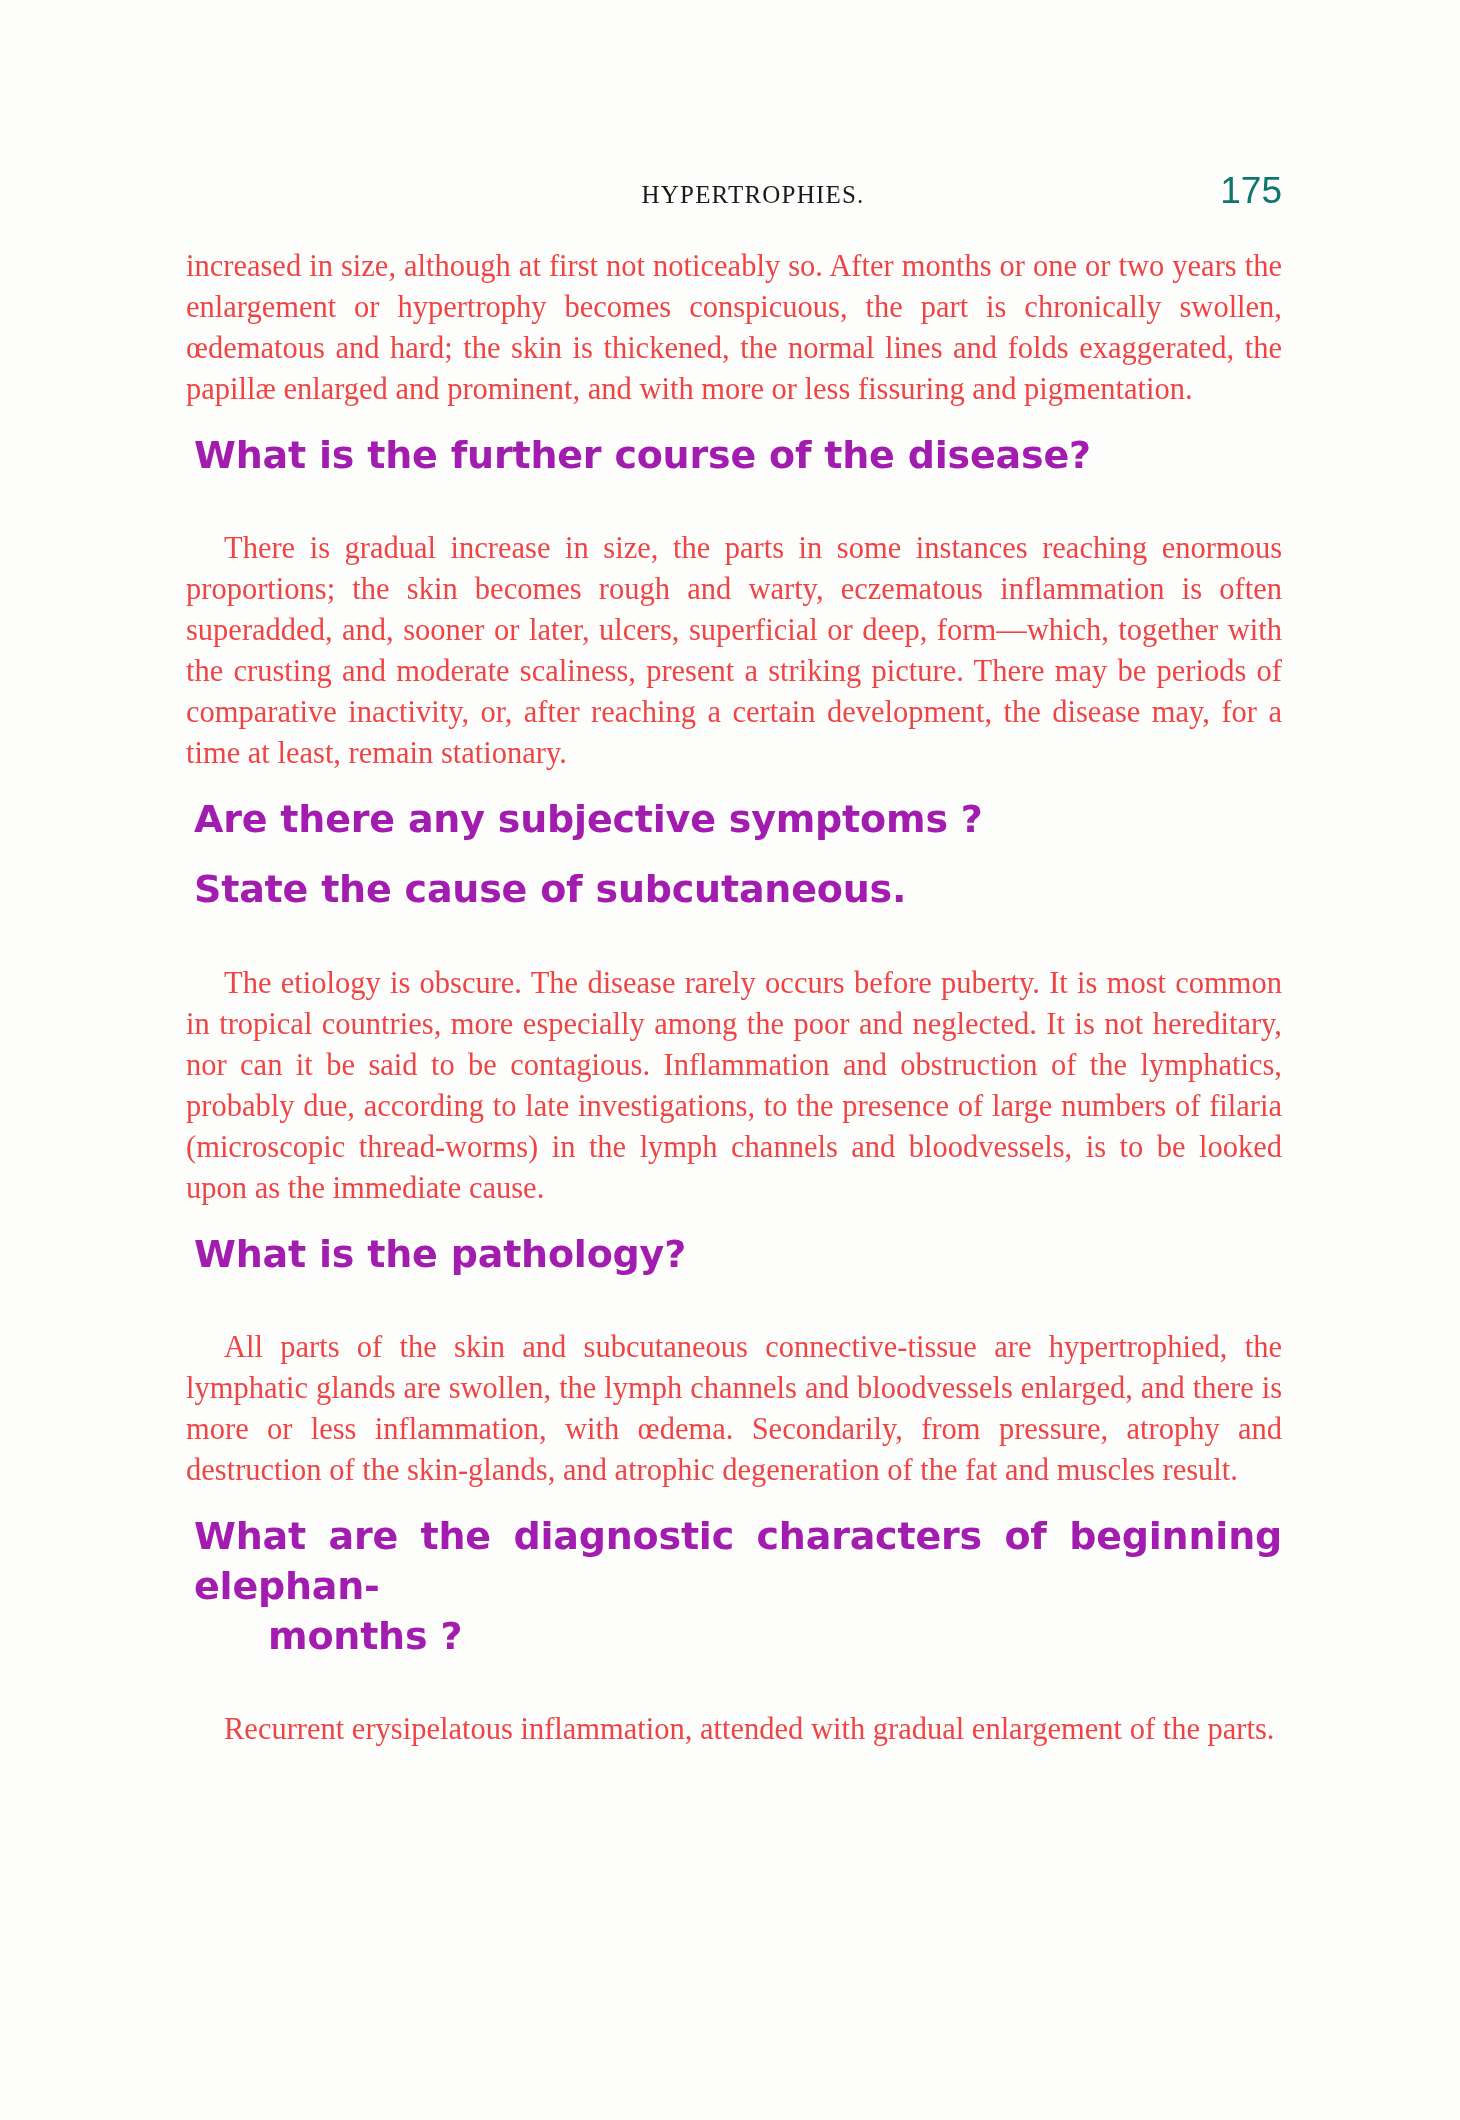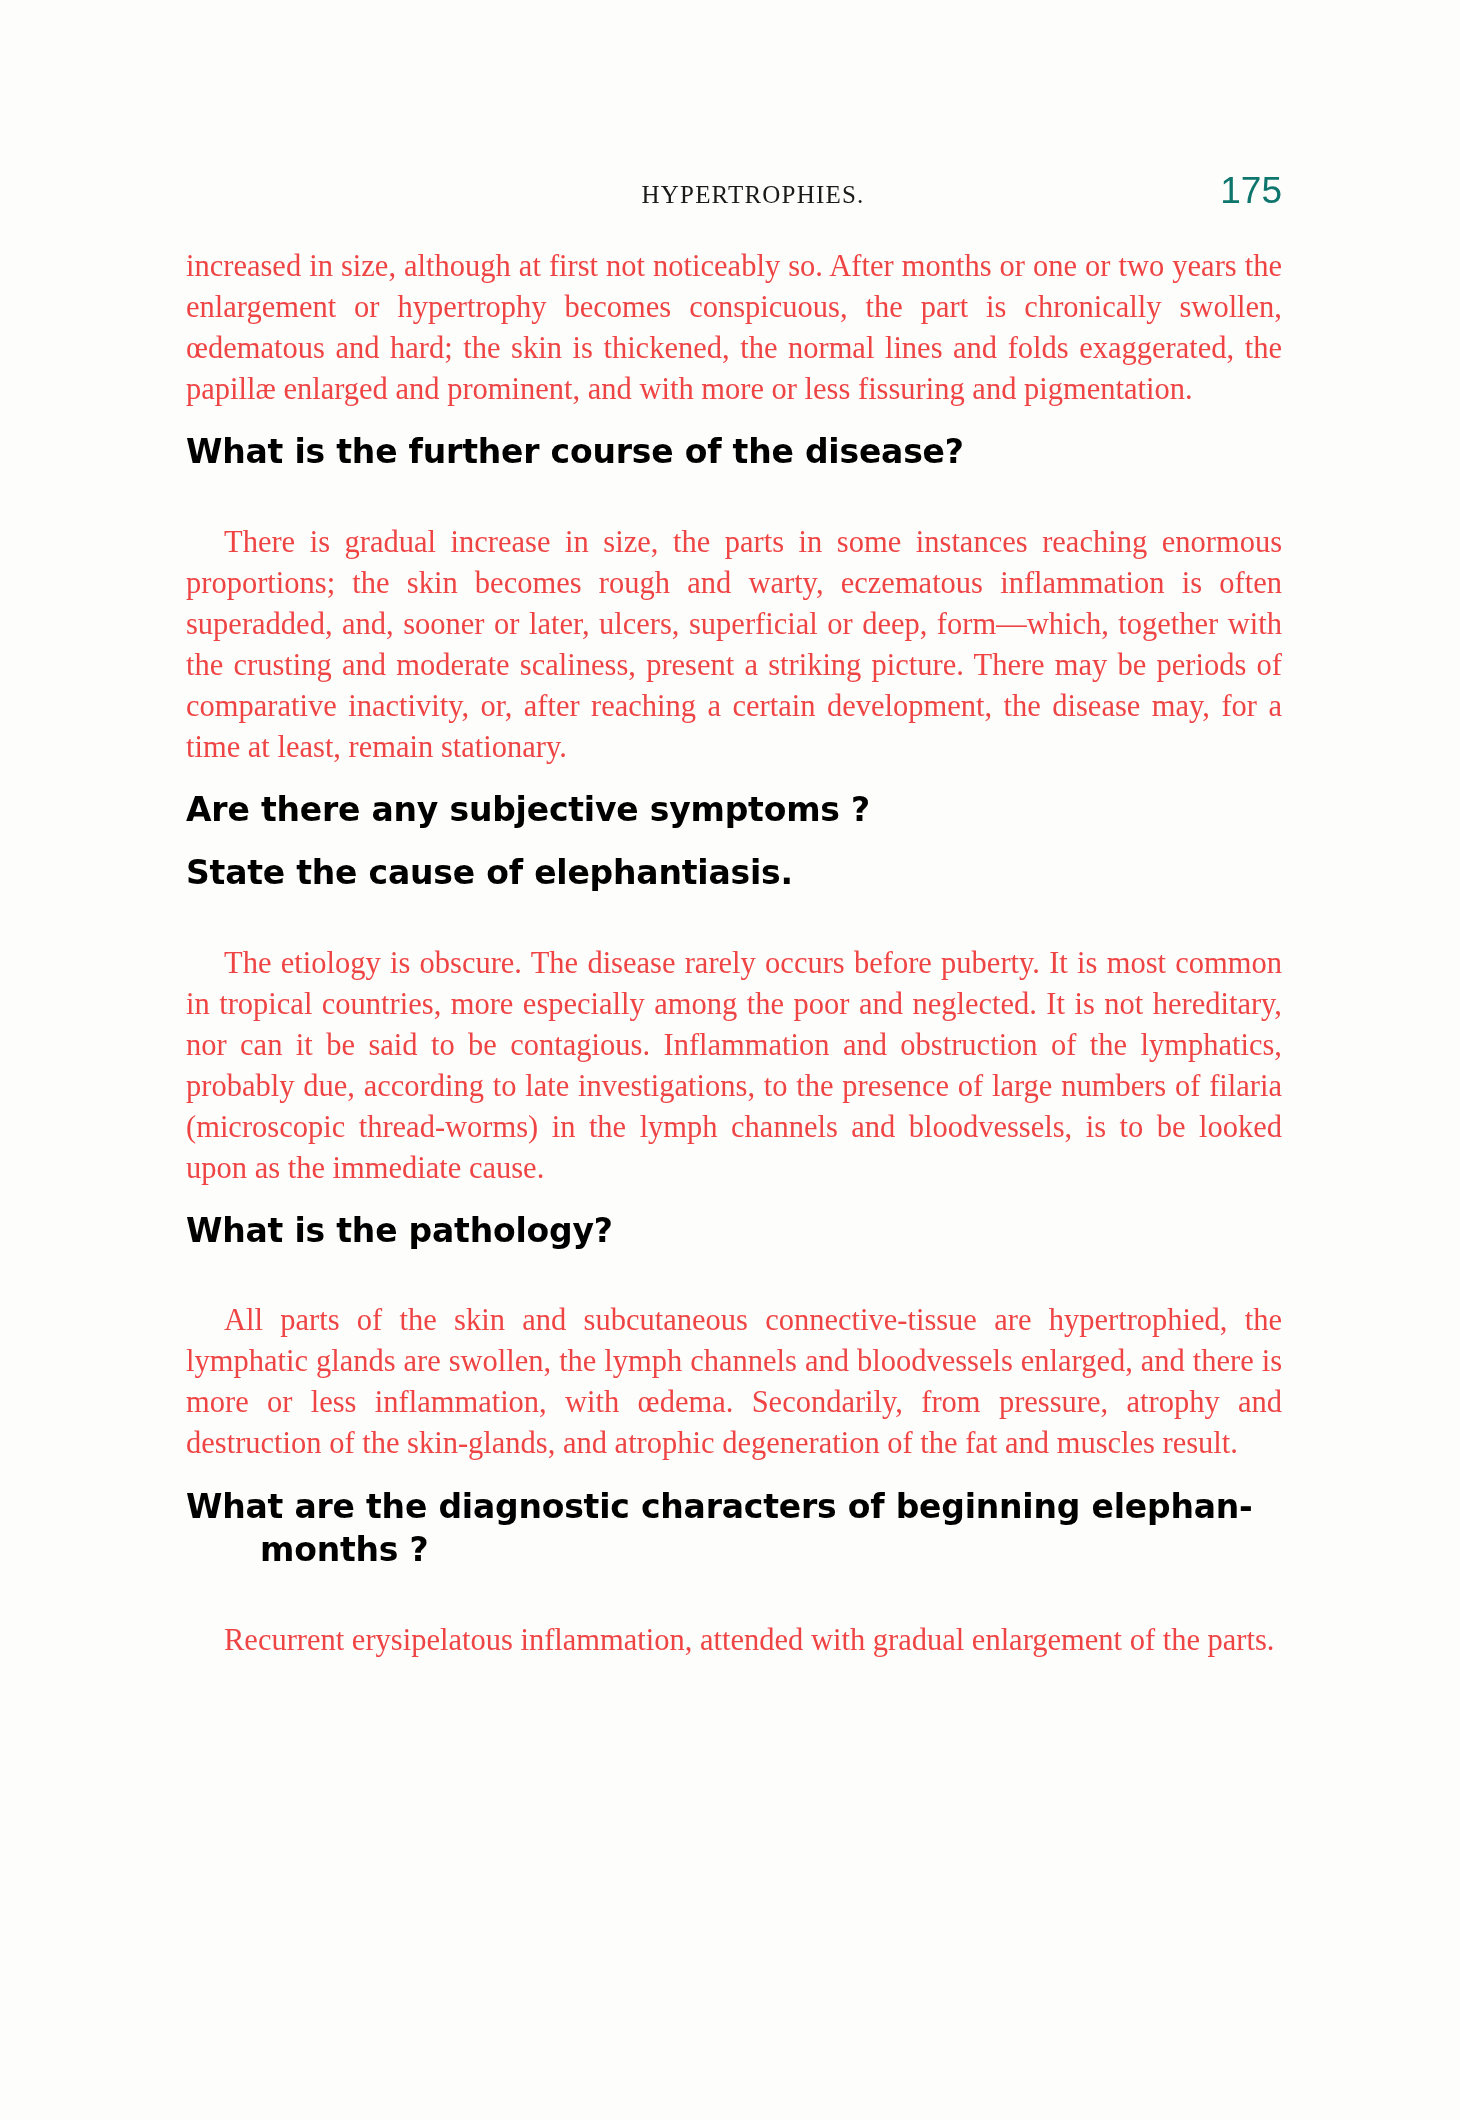--- a/index.html
+++ b/index.html
@@ -64,25 +64,25 @@
     margin: 0 0 6px 0;
     color: #ef4444;
     hyphens: manual;
   }
   p.body.indent {
     text-indent: 38px;
     margin-top: 48px;
   }
   h2.q {
     font-family: "DejaVu Sans", sans-serif;
-    font-size: 33px;
+    font-size: 38px;
     font-weight: bold;
     letter-spacing: -0.2px;
-    margin: 20px 0 7px 0;
-    color: #000000;
+    margin: 20px 0 7px 8px;
+    color: #a21caf;
     line-height: 1.32;
   }
   h2.q.wide {
     text-align: justify;
     text-justify: inter-word;
   }
   h2.q .second-line {
     display: block;
     padding-left: 74px;
   }
@@ -105,21 +105,21 @@
       <span class="rh-page">175</span>
     </div>
 
     <p class="body first-para">increased in size, although at first not noticeably so. After months or one or two years the enlargement or hypertrophy becomes conspicuous, the part is chronically swollen, œdematous and hard; the skin is thickened, the normal lines and folds exaggerated, the papillæ enlarged and prominent, and with more or less fissuring and pigmentation.</p>
 
     <h2 class="q">What is the further course of the disease?</h2>
     <p class="body indent">There is gradual increase in size, the parts in some instances reaching enormous proportions; the skin becomes rough and warty, eczematous inflammation is often superadded, and, sooner or later, ulcers, superficial or deep, form—which, together with the crusting and moderate scaliness, present a striking picture. There may be periods of comparative inactivity, or, after reaching a certain development, the disease may, for a time at least, remain stationary.</p>
 
     <h2 class="q">Are there any subjective symptoms ?</h2>
 
-    <h2 class="q">State the cause of elephantiasis.</h2>
+    <h2 class="q">State the cause of subcutaneous.</h2>
     <p class="body indent">The etiology is obscure. The disease rarely occurs before puberty. It is most common in tropical countries, more especially among the poor and neglected. It is not hereditary, nor can it be said to be contagious. Inflammation and obstruction of the lymphatics, probably due, according to late investigations, to the presence of large numbers of filaria (microscopic thread-worms) in the lymph channels and bloodvessels, is to be looked upon as the immediate cause.</p>
 
     <h2 class="q">What is the pathology?</h2>
     <p class="body indent">All parts of the skin and subcutaneous connective-tissue are hypertrophied, the lymphatic glands are swollen, the lymph channels and bloodvessels enlarged, and there is more or less inflammation, with œdema. Secondarily, from pressure, atrophy and destruction of the skin-glands, and atrophic degeneration of the fat and muscles result.</p>
 
     <h2 class="q wide">
       <span>What are the diagnostic characters of beginning elephan-</span>
       <span class="second-line">months ?</span>
     </h2>
     <p class="body indent tight">Recurrent erysipelatous inflammation, attended with gradual enlargement of the parts.</p>

